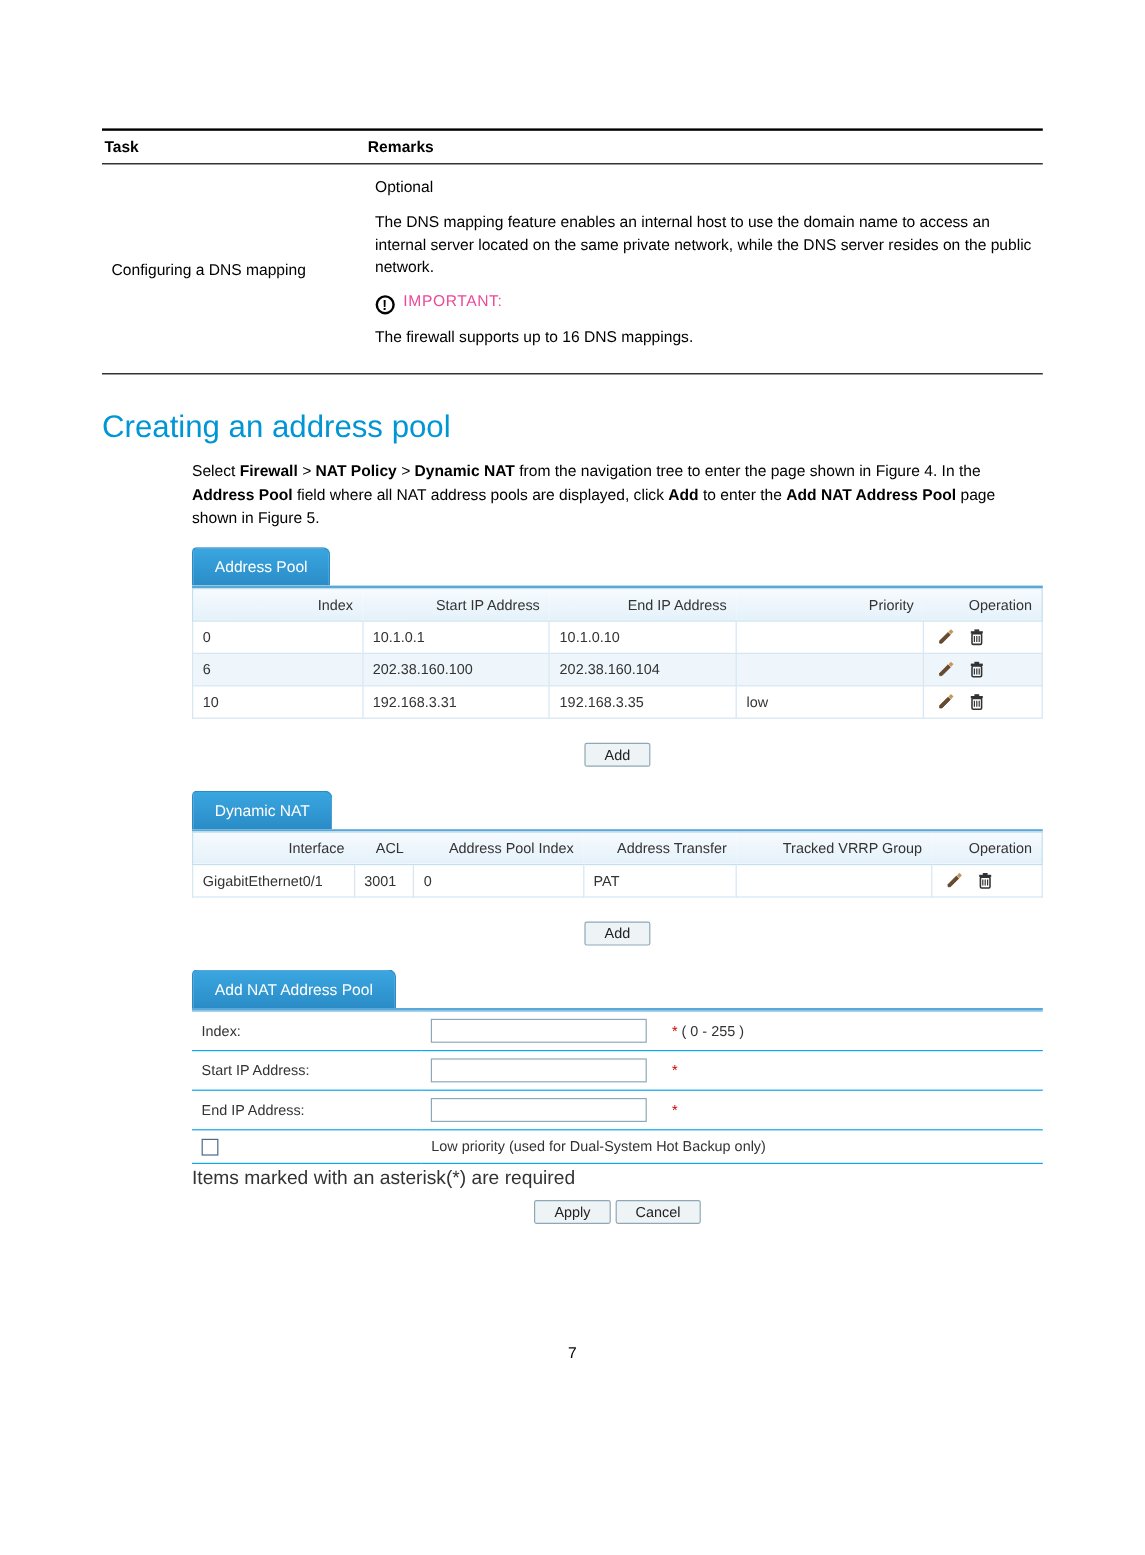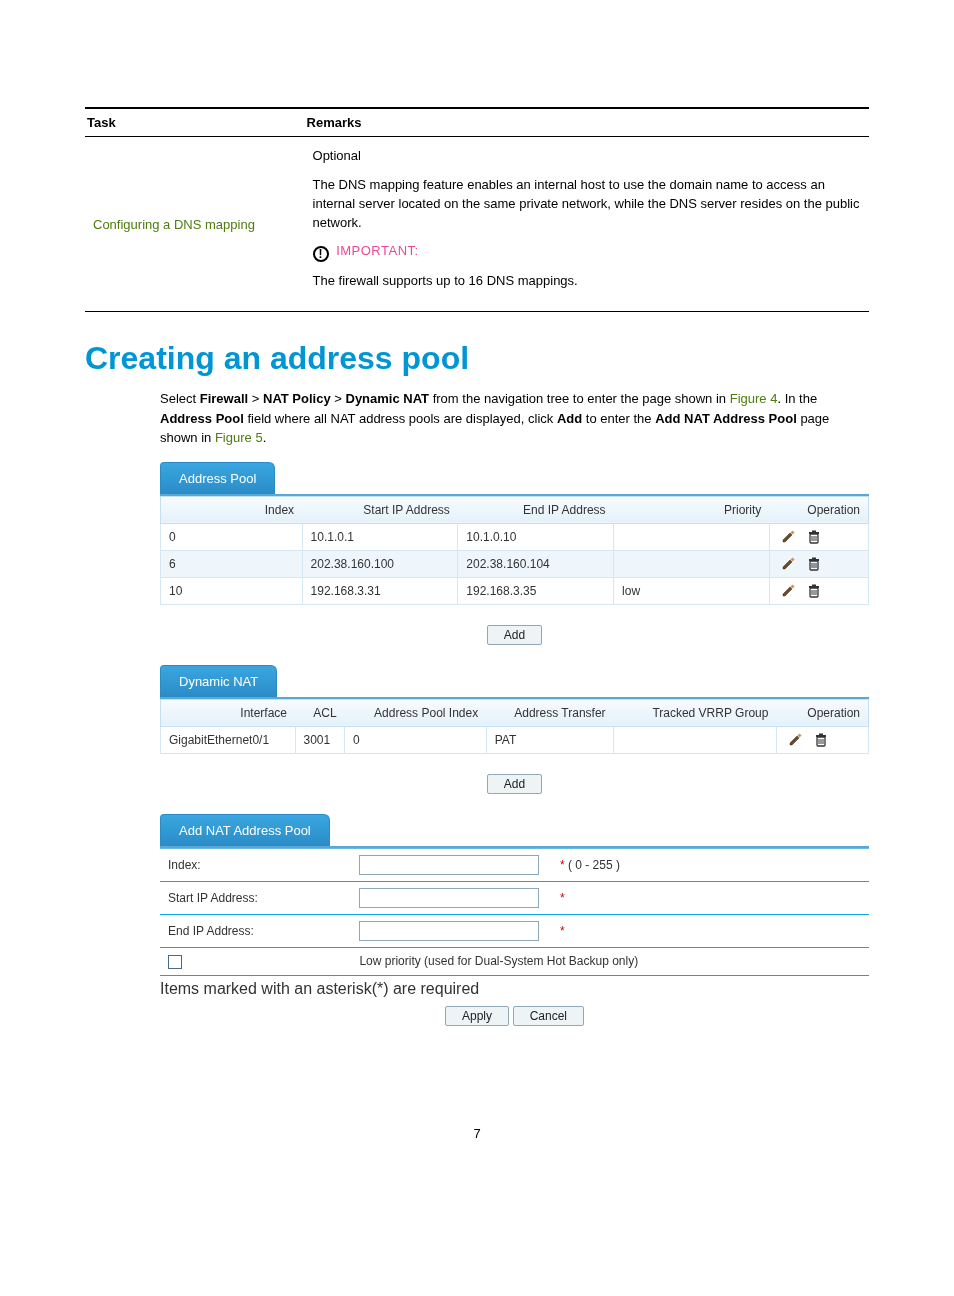--- a/index.html
+++ b/index.html
@@ -23,32 +23,32 @@
     border-bottom: 1.5px solid #000;
     font-weight: bold;
     padding: 6px 8px 6px 2px;
   }
   .task-table tbody td {
     border-bottom: 1.5px solid #000;
     padding: 10px 8px;
     vertical-align: middle;
   }
   .task-col { width: 28%; }
-  .link { color: #4d7c0f; text-decoration: none; text-align: right; }
+  .link { color: #000000; text-decoration: none; text-align: right; }
   .remarks-block p { margin-bottom: 10px; line-height: 1.45; }
   .important-label { color: #ec4899; font-variant: small-caps; letter-spacing: 0.5px; }
   .circle-icon {
     display: inline-block; width: 16px; height: 16px;
     border: 2px solid #000; border-radius: 50%;
     text-align: center; line-height: 13px; font-weight: bold;
     font-size: 12px; vertical-align: -3px; margin-right: 4px;
   }
   h1.section-title {
-    color: #0096d6; font-weight: 700;
-    font-size: 32px; margin: 28px 0 12px 0;
+    color: #0096d6; font-weight: 400;
+    font-size: 26px; margin: 28px 0 12px 0;
   }
   .body-text { margin-left: 75px; line-height: 1.5; margin-bottom: 14px; }
   .figure-caption {
     color: #0073c8; font-weight: bold;
     margin-left: 75px; margin-bottom: 8px; margin-top: 18px;
   }
   .ui-screenshot { margin-left: 75px; margin-bottom: 10px; }
   .ui-tab {
     display: inline-block;
     background: linear-gradient(#3aa6e0, #2a8cc7);

